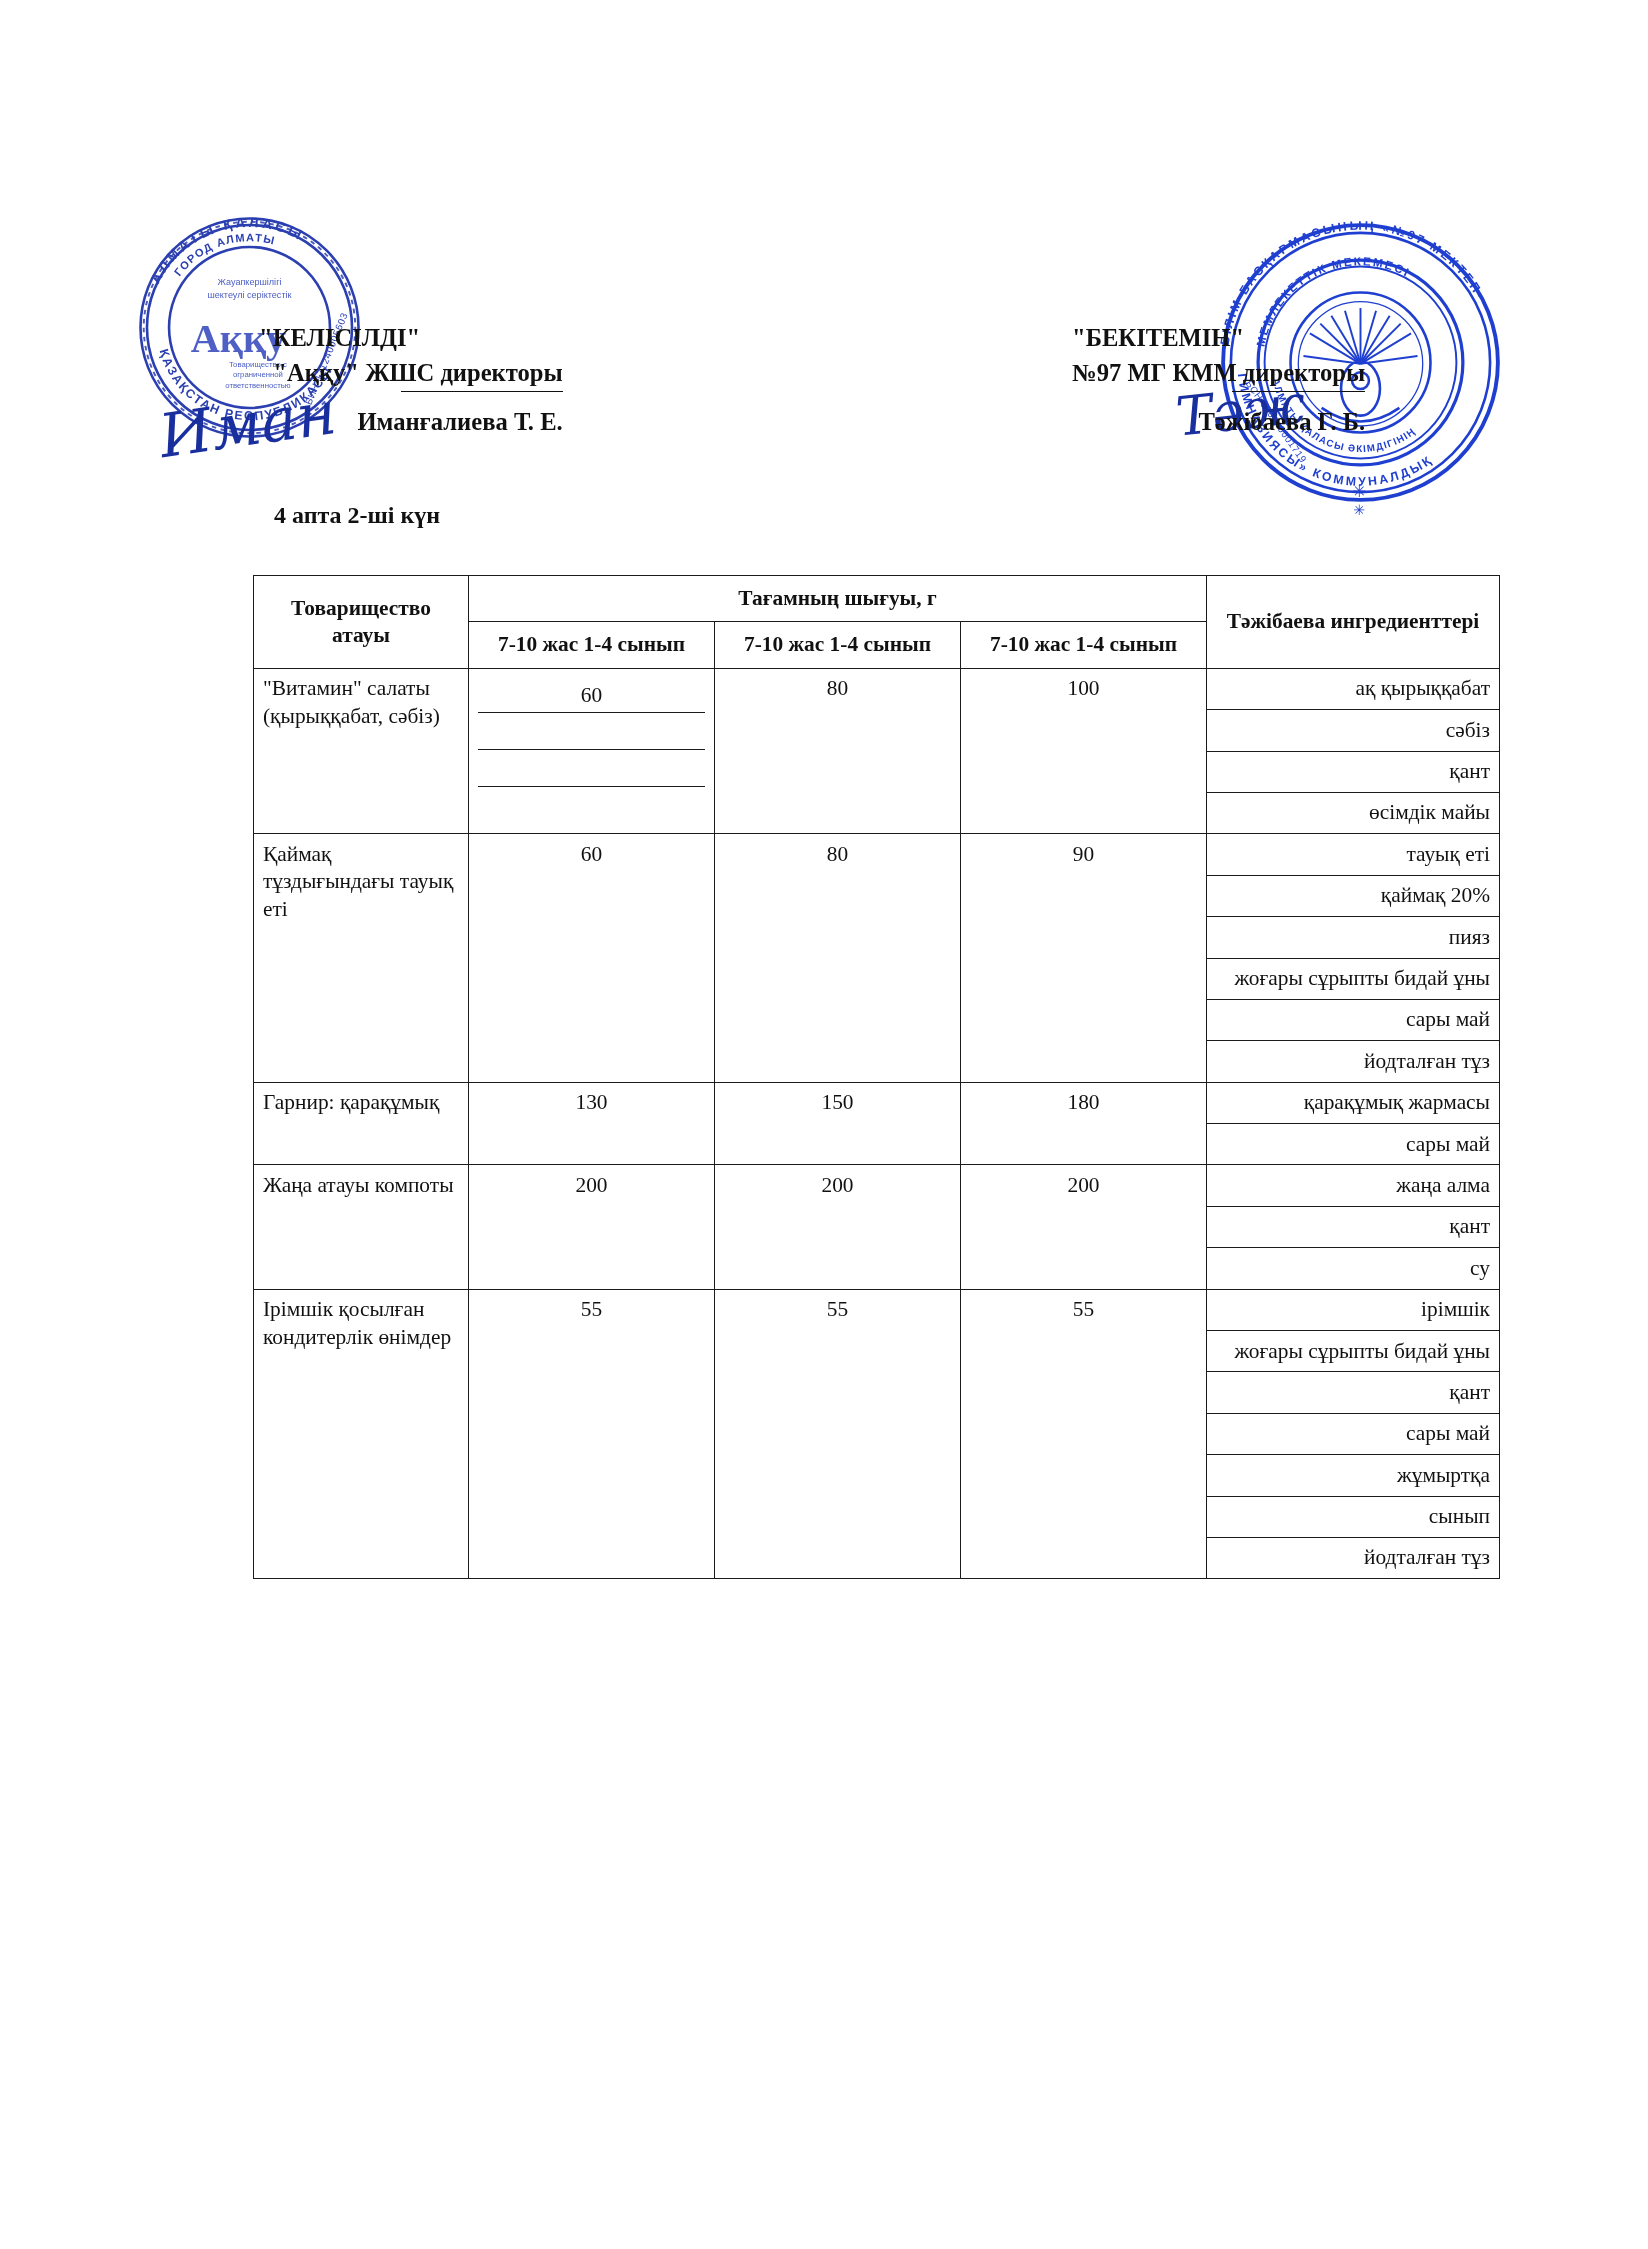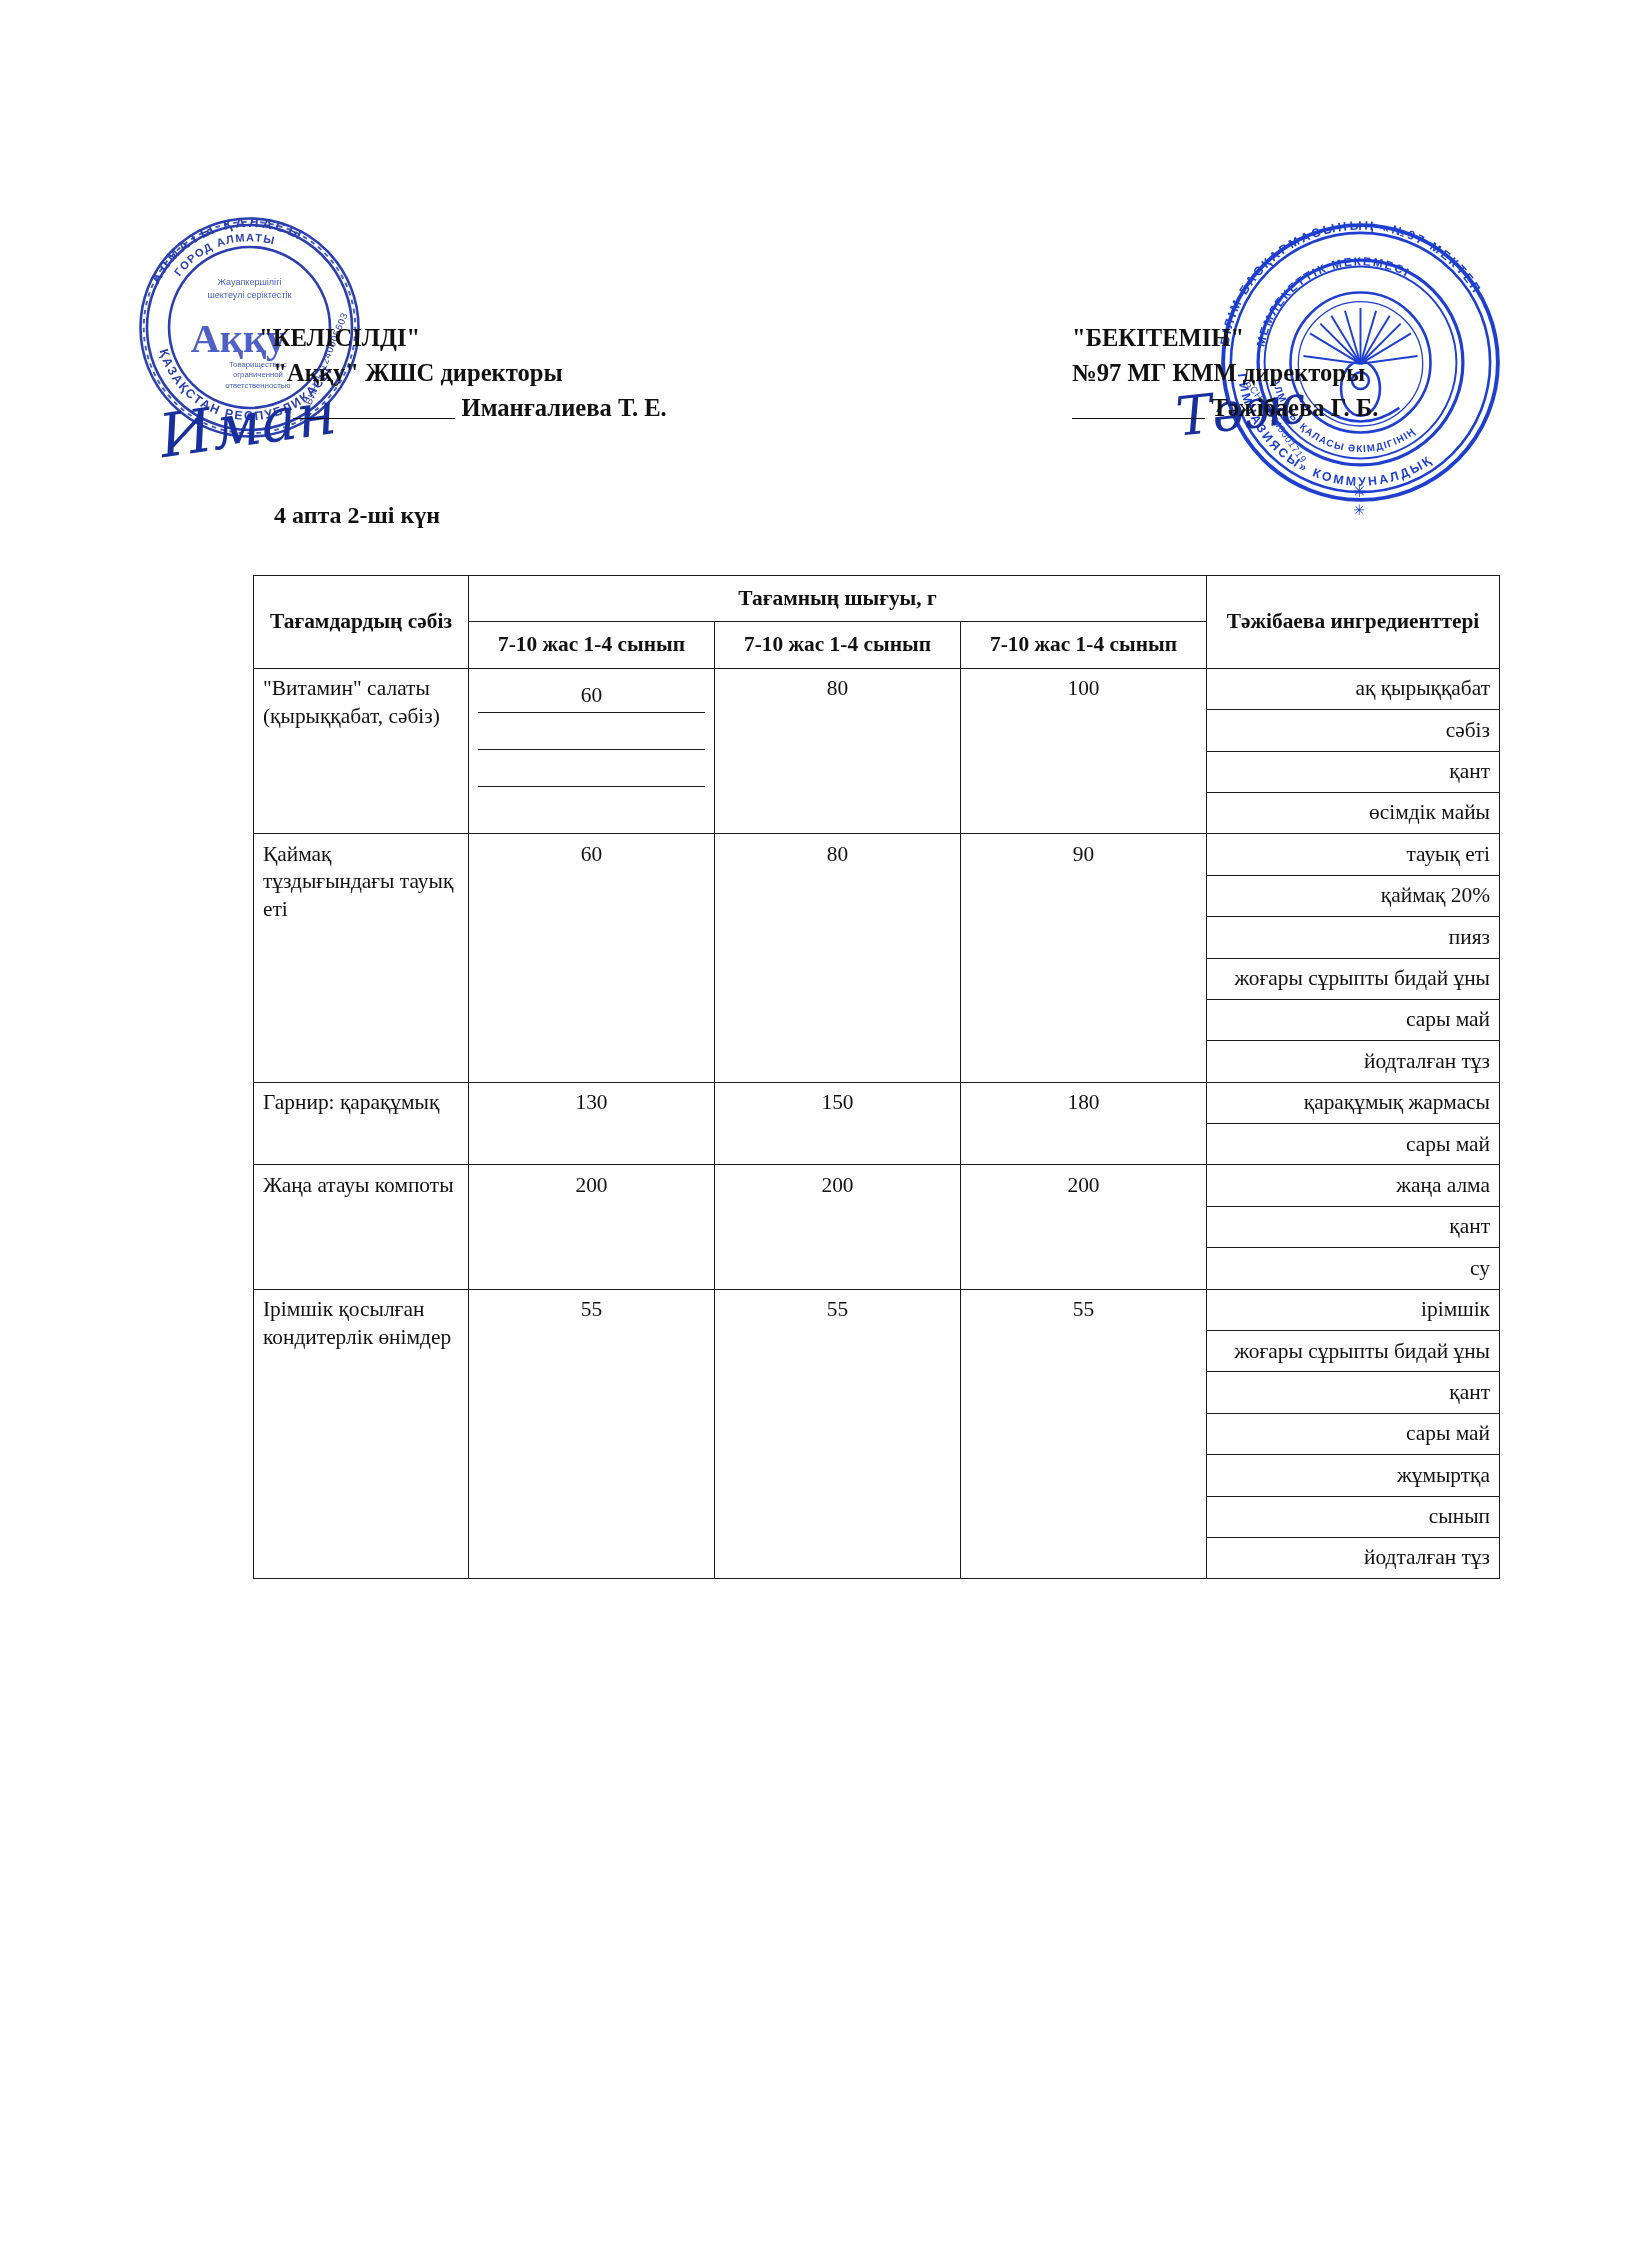--- a/index.html
+++ b/index.html
@@ -61,20 +61,21 @@
   #approval-right { left: 1072px; top: 321px; }
 
   .approval-line-1 { margin: 0; }
   .approval-line-2 { margin: 0; padding-left: 14.3px; }
   .approval-line-3 {
     margin: 0;
     padding-left: 34px;
     display: flex;
     align-items: flex-end;
     gap: 6.5px;
+    flex-direction: column;
   }
   #approval-right .approval-line-2 { padding-left: 0; }
   #approval-right .approval-line-3 { padding-left: 0; }
 
   .sig-rule {
     display: inline-block;
     width: 162px;
     border-bottom: 1.9px solid #111111;
     height: 0.6px;
     margin-bottom: 6.5px;
@@ -266,21 +267,21 @@
       <span>Тәжібаева Г. Б.</span>
     </p>
   </div>
 
   <div class="day-label">4 апта 2-ші күн</div>
 
   <div class="menu-table-wrap">
     <table class="menu">
       <thead>
         <tr>
-          <th class="col-name" rowspan="2">Тағамдардың сәбіз</th>
+          <th class="col-name" rowspan="2">Товарищество атауы</th>
           <th colspan="3">Тағамның шығуы, г</th>
           <th class="col-ingr" rowspan="2">Тәжібаева ингредиенттері</th>
         </tr>
         <tr>
           <th class="col-q1 sub">7-10 жас 1-4 сынып</th>
           <th class="col-q2 sub">7-10 жас 1-4 сынып</th>
           <th class="col-q3 sub">7-10 жас 1-4 сынып</th>
         </tr>
       </thead>
       <tbody id="menu-body">

